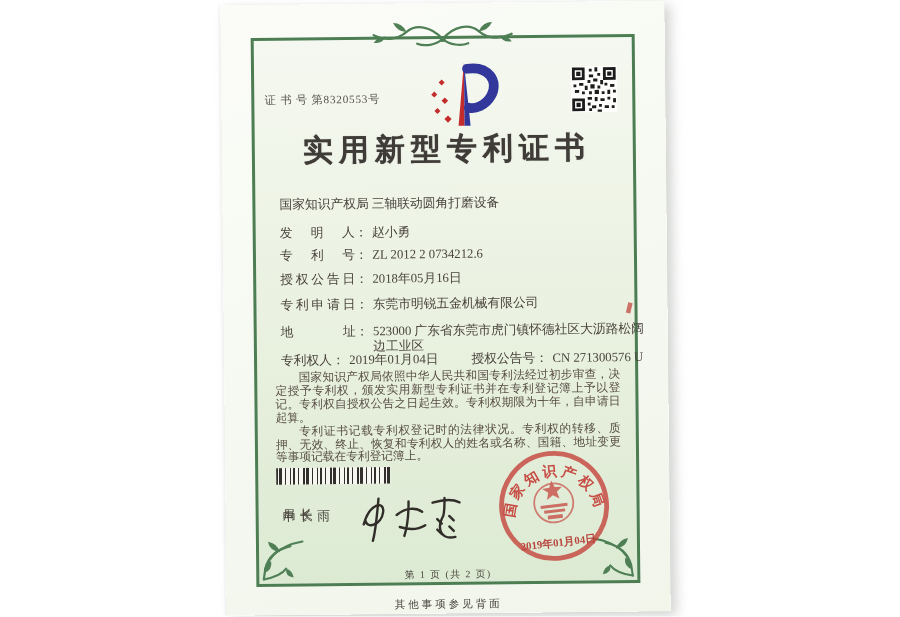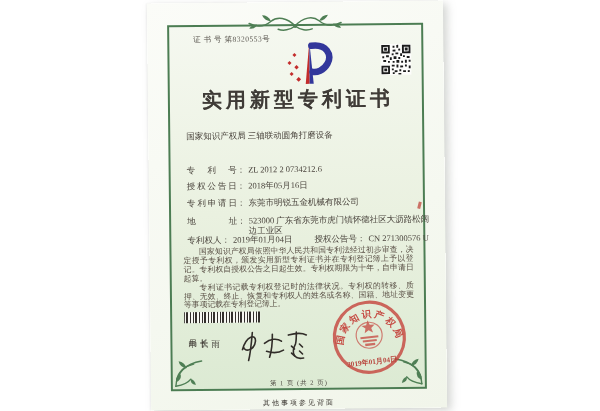--- a/index.html
+++ b/index.html
@@ -12,21 +12,21 @@
     position:absolute;left:149px;top:2px;width:296px;height:407px;
     background:linear-gradient(155deg,#fbfcf8 0%,#f5f8f0 60%,#f1f5ea 100%);
     box-shadow:4px 3px 8px rgba(130,135,125,.35), -1px 0 2px rgba(0,0,0,.05);
     transform:rotate(-0.6deg);
   }
   .frame{
     position:absolute;left:20px;top:22px;width:252px;height:362px;
     border:2px solid #4c7d53;
     background:linear-gradient(180deg,#f5f8f0 0%,#eaf1e0 52%,#dcead3 100%);
   }
-  .certno{position:absolute;left:7px;top:8px;font-size:7.5px;color:#59554e;letter-spacing:.5px;white-space:nowrap;margin-left:17px;}
+  .certno{position:absolute;left:7px;top:35px;font-size:7.5px;color:#59554e;letter-spacing:.5px;white-space:nowrap;}
   .logo{position:absolute;left:115px;top:13px;}
   .qr{position:absolute;left:211px;top:19px;}
   .title{
     position:absolute;left:0;top:60px;width:100%;text-align:center;
     font-size:20px;font-weight:bold;color:#3f3b37;letter-spacing:4px;text-indent:4px;
     text-shadow:0 0 .5px rgba(60,55,50,.6);
   }
   .row{position:absolute;left:16px;font-size:8.5px;color:#4a443d;white-space:nowrap;}
   .lbl{display:inline-block;width:50px;text-align:justify;text-align-last:justify;}
   .val{margin-left:3px;}
@@ -162,20 +162,23 @@
           <rect x="13" y="30" width="2" height="2"></rect>
           <rect x="19" y="31" width="3" height="1.5"></rect>
       </g>
     </svg>
 
     <div class="title">实用新型专利证书</div>
 
     <div class="row" style="top:104px">
       <span class="lbl">国家知识产权局</span><span>：</span><span class="val">三轴联动圆角打磨设备</span>
     </div>
+    <div class="row" style="top:123px">
+      <span class="lbl">发明人</span><span>：</span><span class="val">赵小勇</span>
+    </div>
     <div class="row" style="top:138px">
       <span class="lbl">专利号</span><span>：</span><span class="val">ZL 2012 2 0734212.6</span>
     </div>
     <div class="row" style="top:154px">
       <span class="lbl">授权公告日</span><span>：</span><span class="val">2018年05月16日</span>
     </div>
     <div class="row" style="top:171px">
       <span class="lbl">专利申请日</span><span>：</span><span class="val">东莞市明锐五金机械有限公司</span>
     </div>
     <div class="row" style="top:189px">

